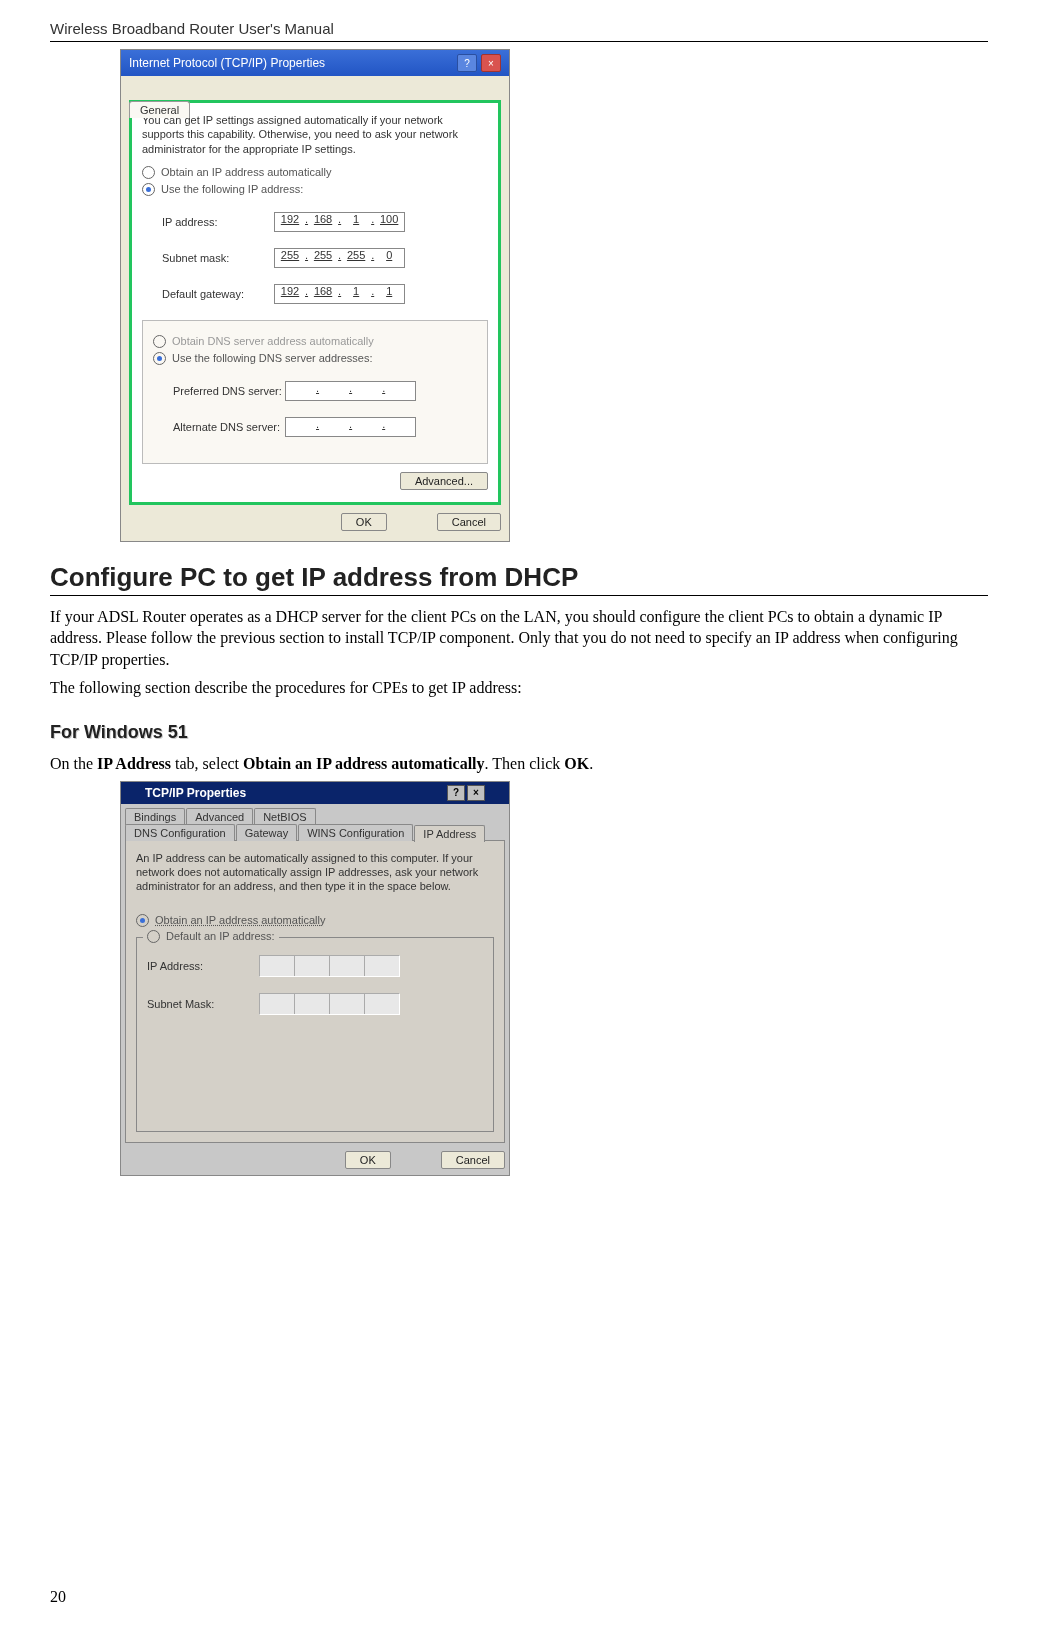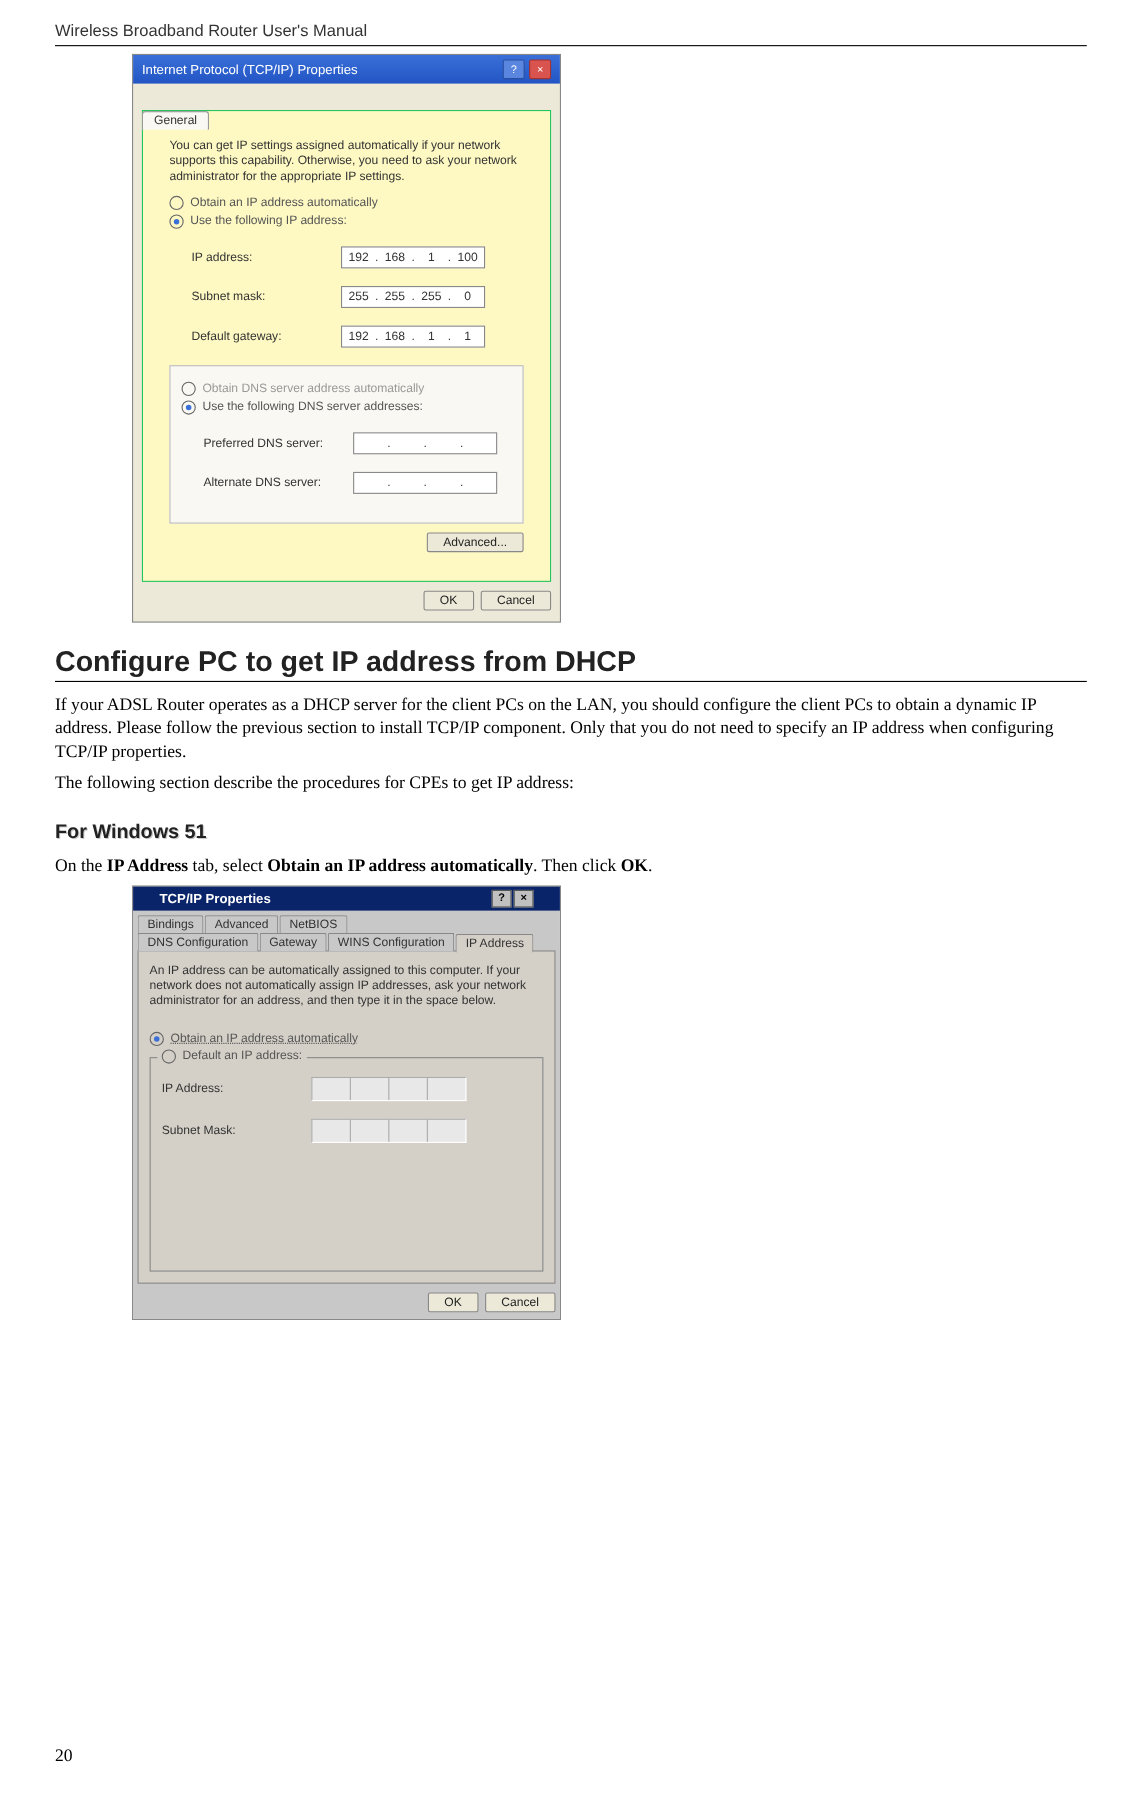--- a/index.html
+++ b/index.html
@@ -51,34 +51,34 @@
     width:18px;height:16px;background:#5a86e0;border:1px solid #2a4fa0;border-radius:2px;display:flex;align-items:center;justify-content:center;color:#fff;font-size:10px;
   }
   .wc-close{background:#d9534f;border-color:#a13330;}
   .shot-body{padding:8px;}
   .tab-strip{display:flex;gap:2px;margin-bottom:0;}
   .tab{
     background:#ece9d8;border:1px solid #999;border-bottom:none;border-radius:3px 3px 0 0;
     padding:2px 10px;font-size:11px;color:#333;
   }
   .tab.active{background:#faf8f3;position:relative;top:17px;}
-  .tabpanel{border:1px solid #22c55e;background:#fef9c3;padding:24px;margin-top:-1px;}
+  .tabpanel{border:3px solid #22c55e;background:#ffffff;padding:10px;margin-top:-1px;}
   .xp-desc{font-size:11px;color:#333;line-height:1.3;margin-bottom:10px;}
   .radio-row{display:flex;align-items:center;gap:6px;margin:4px 0;font-size:11px;color:#555;}
   .radio-dot{width:11px;height:11px;border:1px solid #666;border-radius:50%;display:inline-flex;align-items:center;justify-content:center;}
   .radio-dot.sel::after{content:"";width:5px;height:5px;background:#3a6fd8;border-radius:50%;}
   .field-grid{margin:6px 0 6px 20px;}
-  .field-row{display:flex;align-items:center;margin:16px 0;gap:26px;}
+  .field-row{display:flex;align-items:center;margin:16px 0;gap:2px;}
   .field-label{width:110px;font-size:11px;color:#333;}
-  .ipbox{display:flex;border:1px solid #888;background:#fff;height:18px;align-items:center;}
+  .ipbox{display:flex;border:1px solid #888;background:#fff;height:18px;align-items:flex-start;text-decoration:underline;}
   .ipseg{width:30px;text-align:center;font-size:11px;color:#333;}
   .ipdot{font-size:11px;color:#333;}
   .groupbox{border:1px solid #bbb;background:#faf8f3;padding:10px;margin-top:10px;}
   .btnrow{display:flex;justify-content:flex-end;gap:6px;padding:8px 0 2px 0;}
-  .btn{background:#ece9d8;border:1px solid #888;border-radius:2px;padding:2px 14px;font-size:11px;color:#222;}
+  .btn{background:#ece9d8;border:1px solid #888;border-radius:2px;padding:2px 14px;font-size:11px;color:#222;margin-left:44px;}
   h2.section-title{
     font-family: Verdana, sans-serif;
     font-weight: bold;
     font-size: 26px;
     color:#222;
     margin:10px 0 2px 0;
   }
   .section-rule{border-bottom:1px solid #000;margin-bottom:10px;}
   p.body{
     font-size:16px;line-height:1.35;margin:6px 0;

